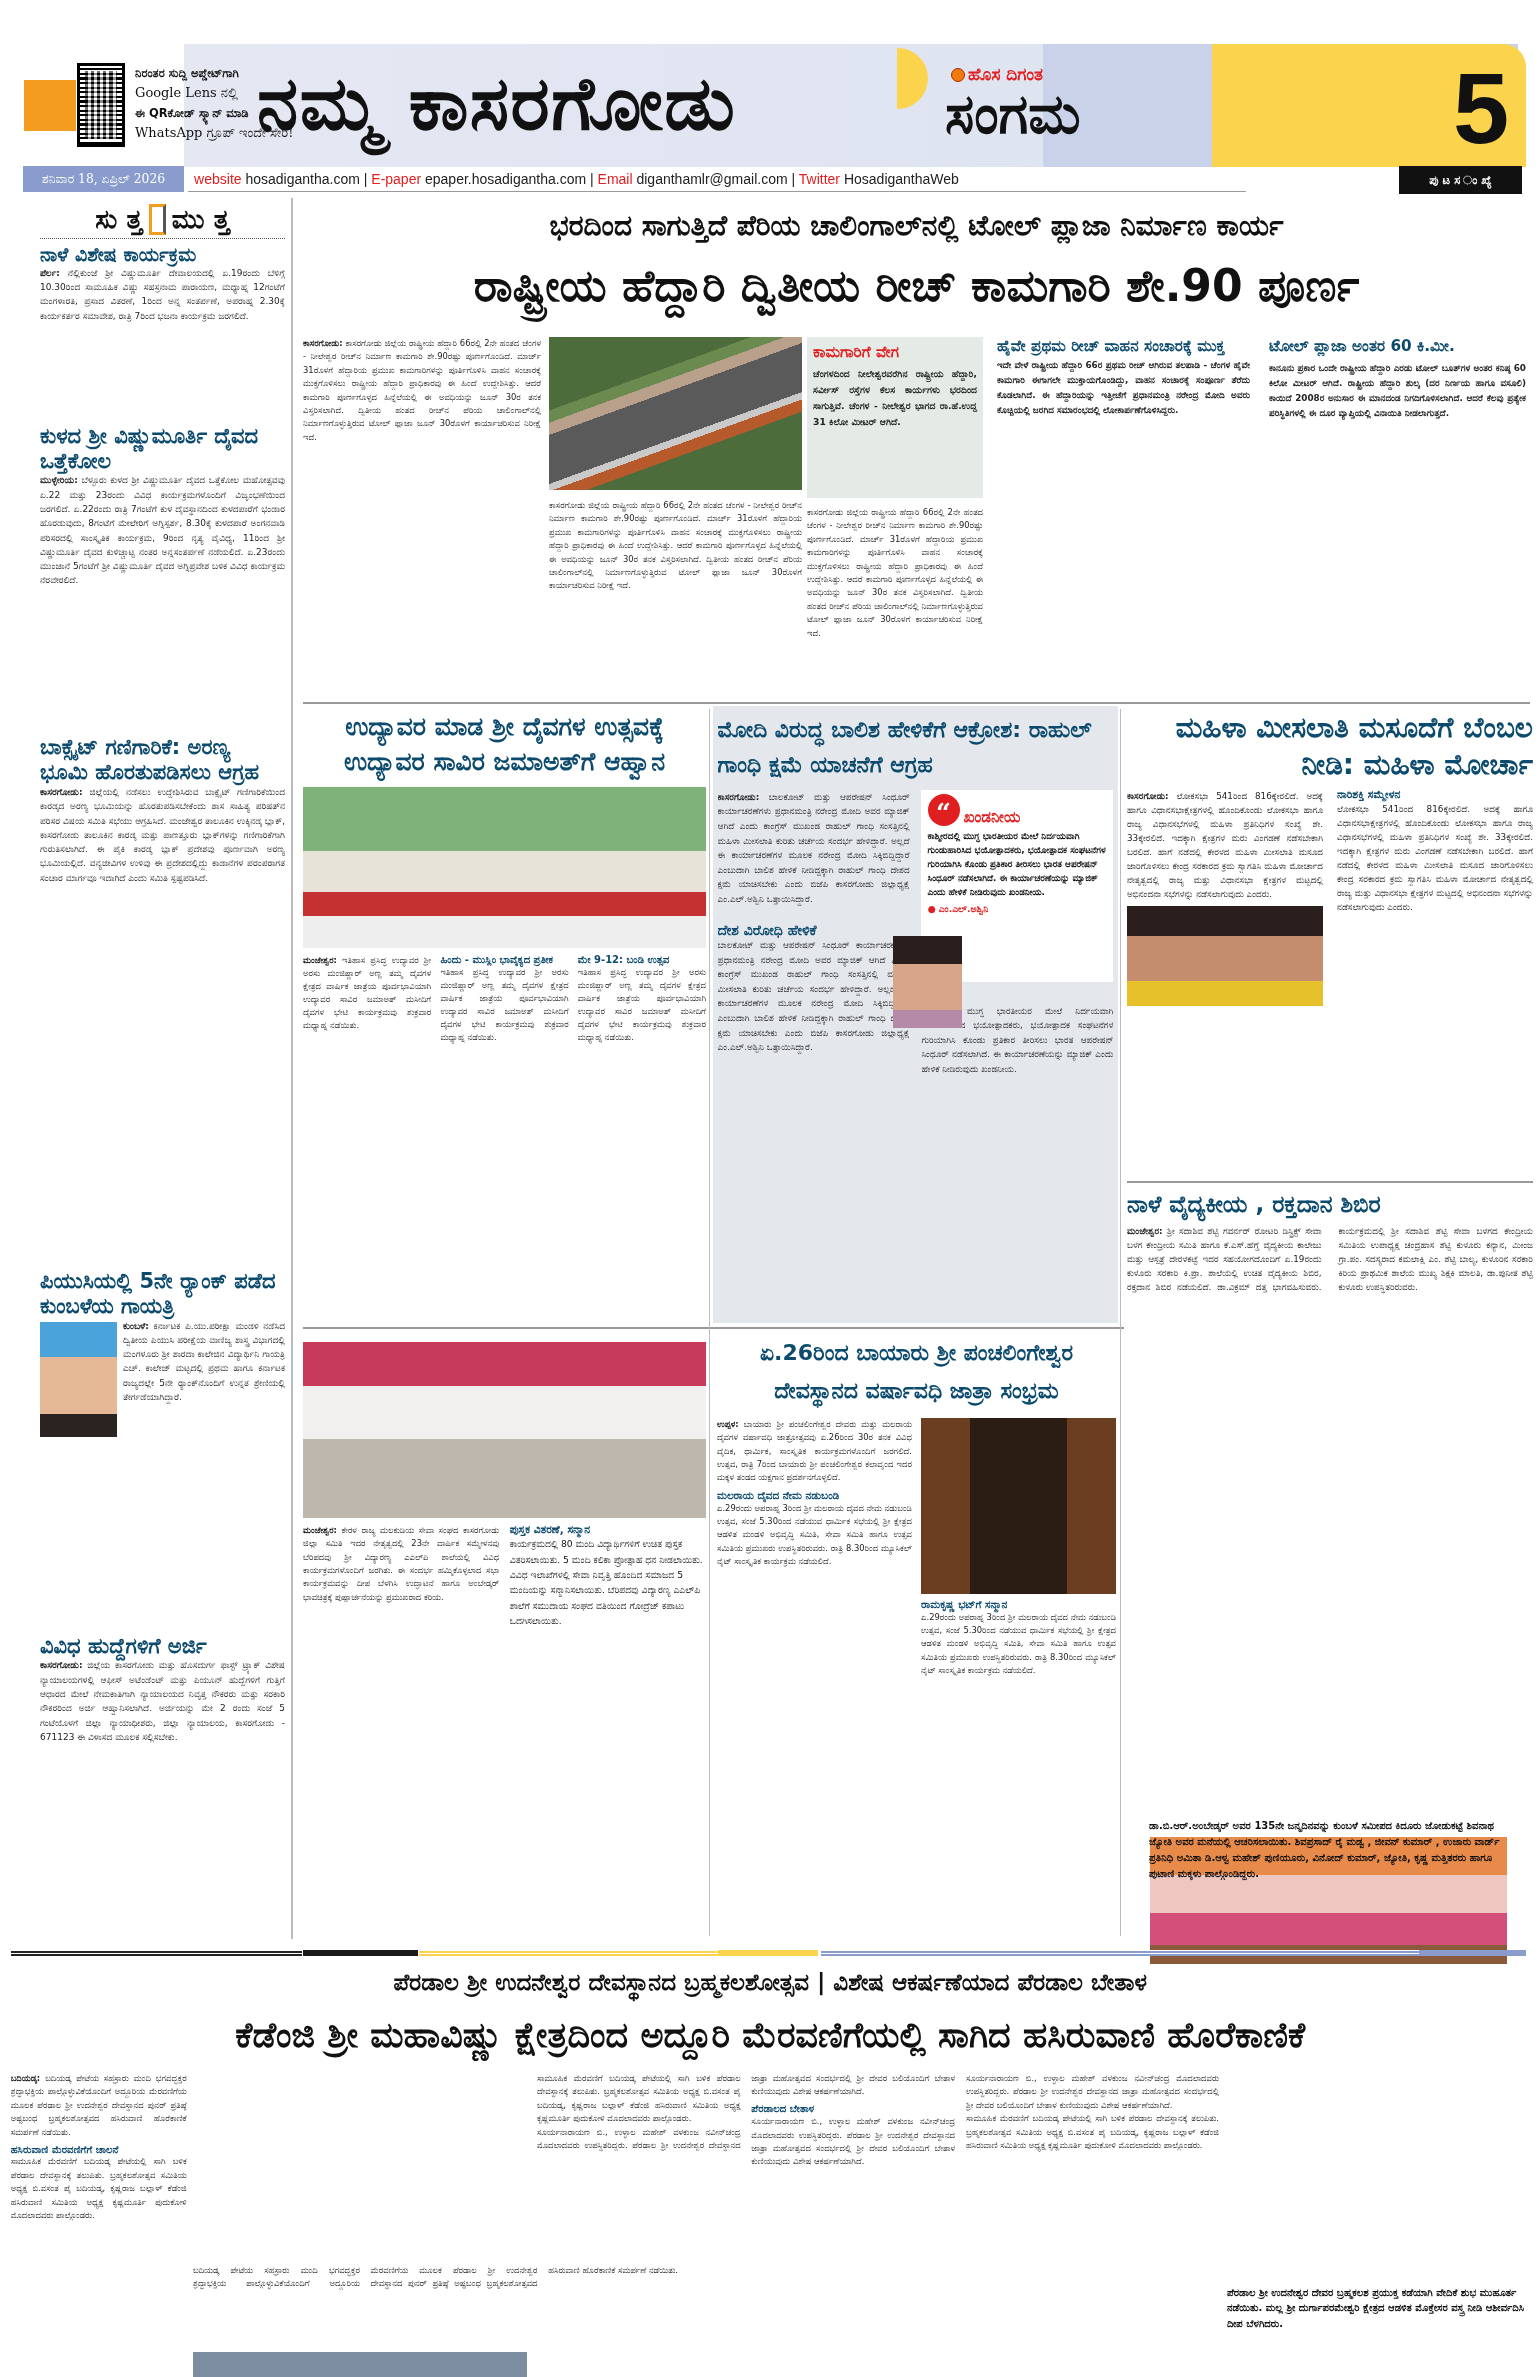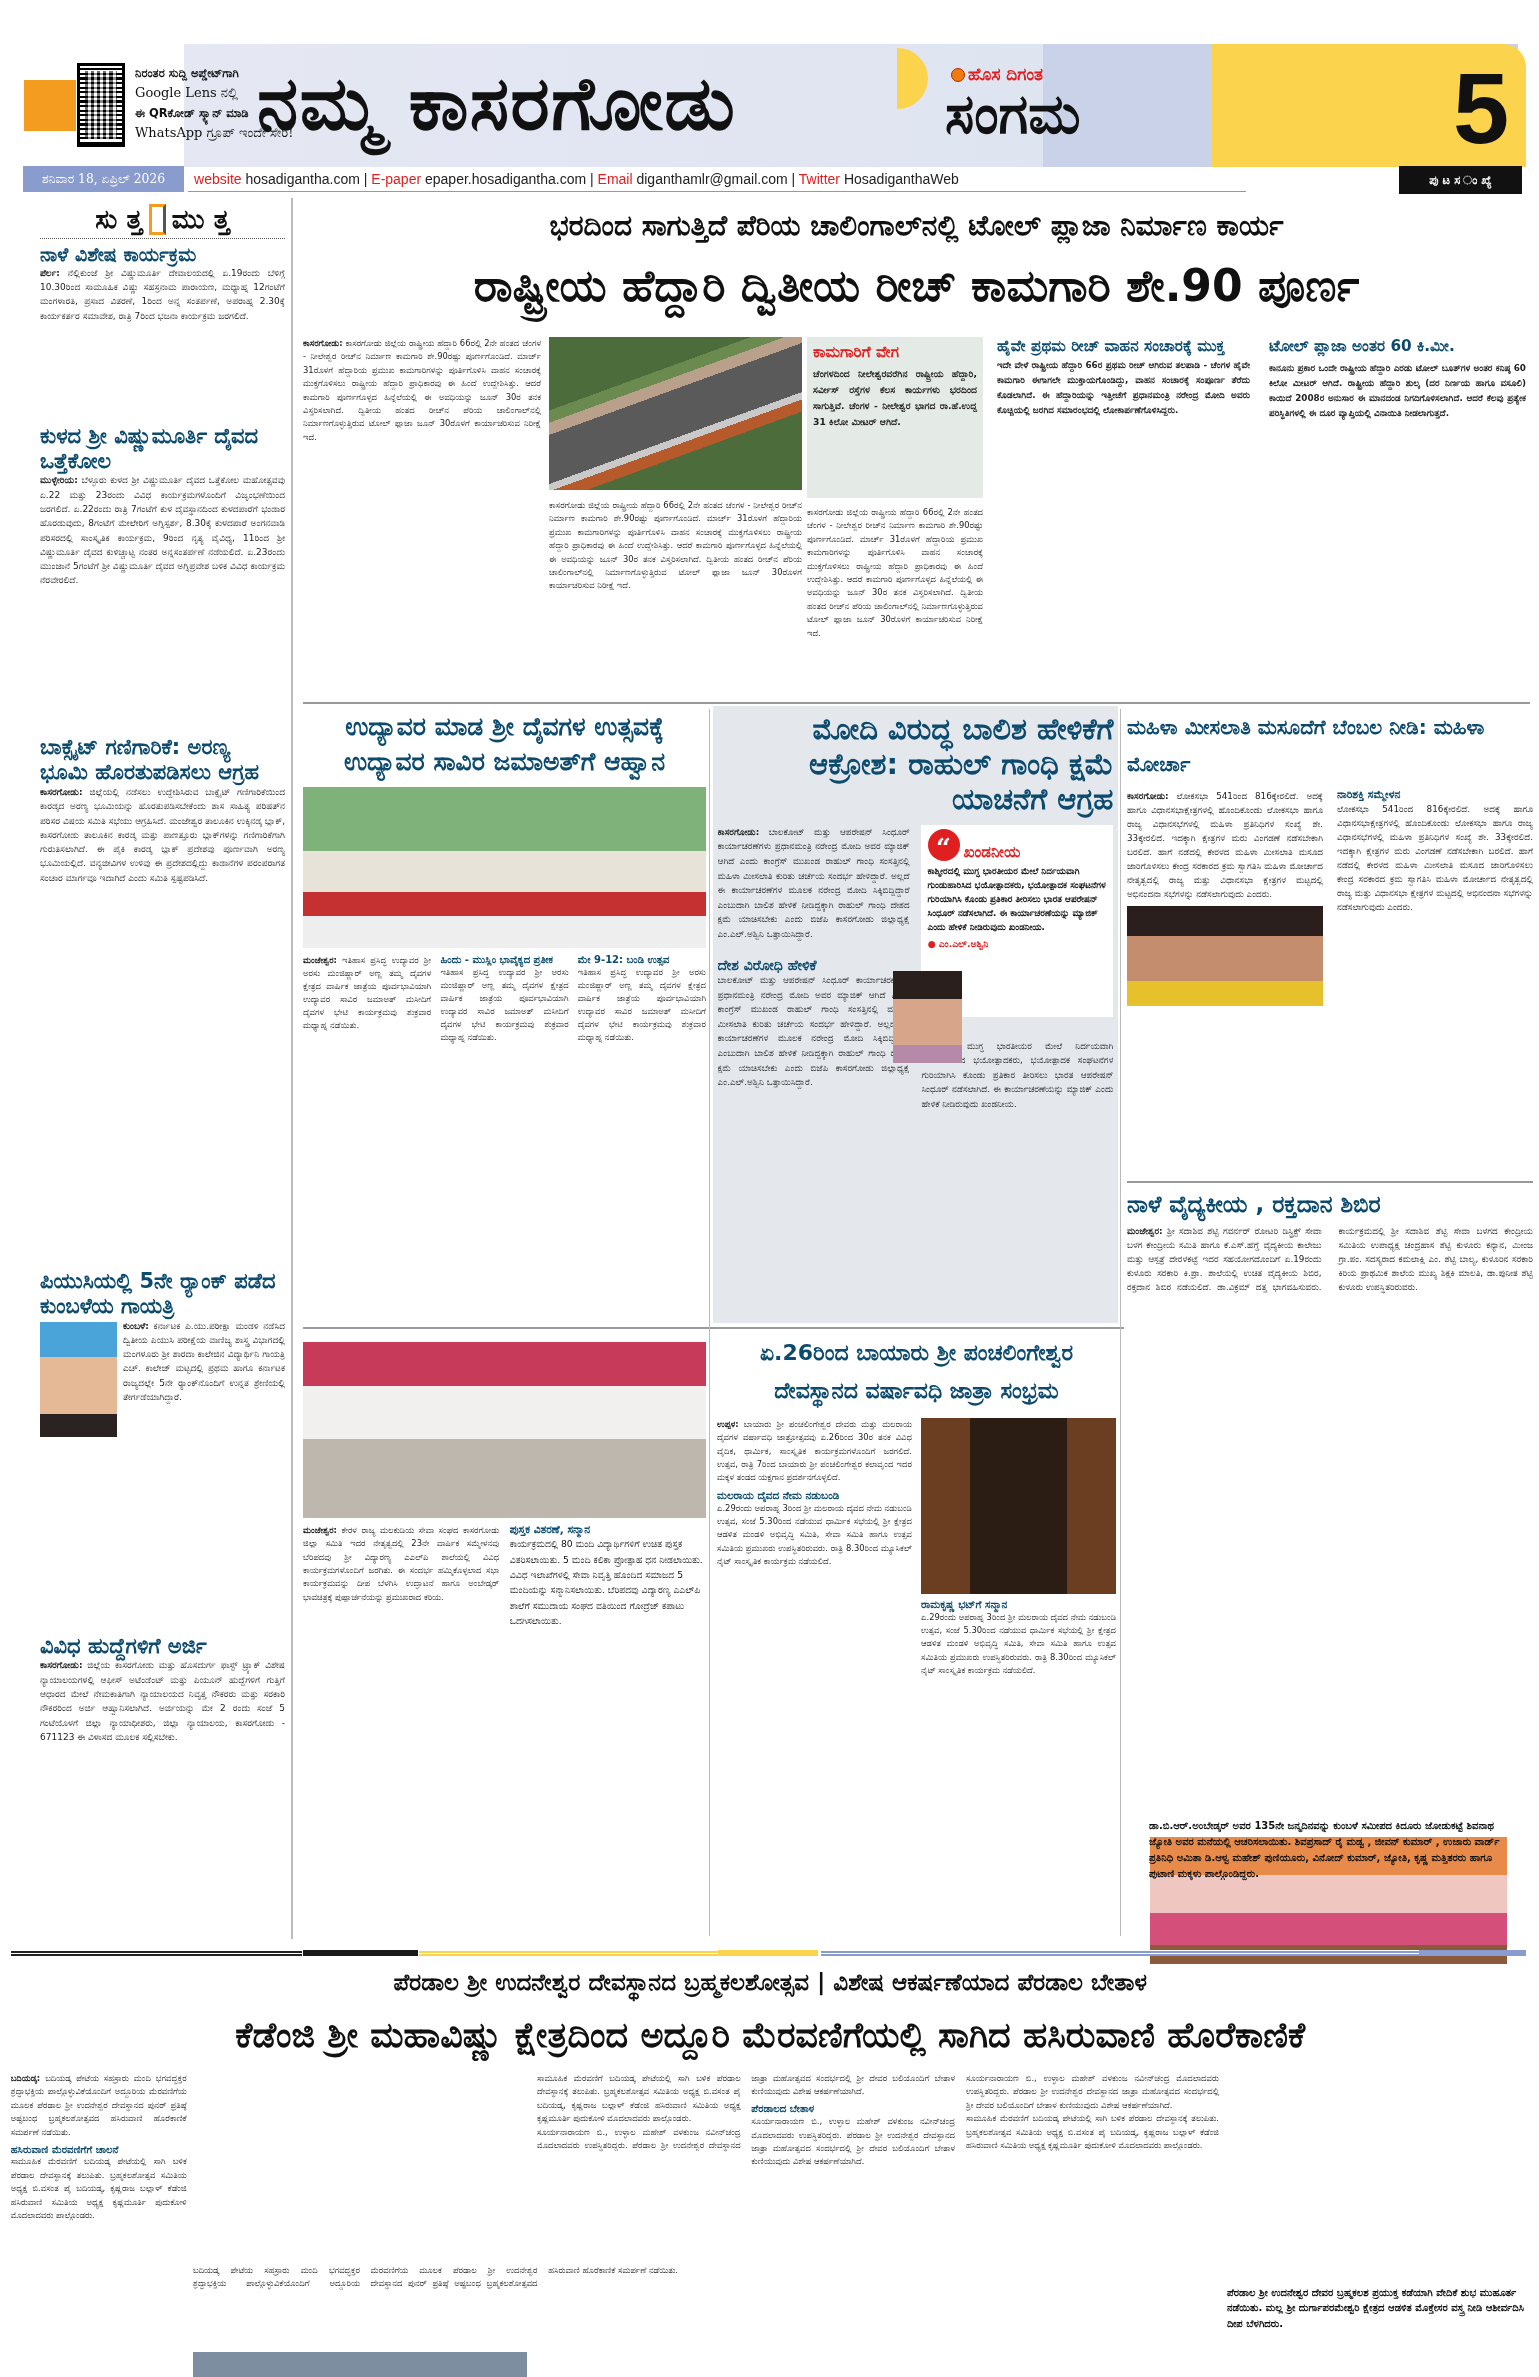--- a/index.html
+++ b/index.html
@@ -155,42 +155,42 @@
   <div style="column-count:3;column-gap:9.2px;margin-top:6.1px;height:429px;overflow:hidden">
     <p class="body" style="font-size:8.4px;line-height:13px"><b>ಮಂಜೇಶ್ವರ:</b> <span>ಇತಿಹಾಸ ಪ್ರಸಿದ್ಧ ಉದ್ಯಾವರ ಶ್ರೀ ಅರಸು ಮಂಜಿಷ್ಣಾರ್ ಅಣ್ಣ ತಮ್ಮ ದೈವಗಳ ಕ್ಷೇತ್ರದ ವಾರ್ಷಿಕ ಜಾತ್ರೆಯ ಪೂರ್ವಭಾವಿಯಾಗಿ ಉದ್ಯಾವರ ಸಾವಿರ ಜಮಾಅತ್ ಮಸೀದಿಗೆ ದೈವಗಳ ಭೇಟಿ ಕಾರ್ಯಕ್ರಮವು ಶುಕ್ರವಾರ ಮಧ್ಯಾಹ್ನ ನಡೆಯಿತು.</span></p>
     <div class="hd" style="font-size:10px;margin-top:3.1px">ಹಿಂದು - ಮುಸ್ಲಿಂ ಭಾವೈಕ್ಯದ ಪ್ರತೀಕ</div>
     <p class="body" style="font-size:8.4px;line-height:13px">ಇತಿಹಾಸ ಪ್ರಸಿದ್ಧ ಉದ್ಯಾವರ ಶ್ರೀ ಅರಸು ಮಂಜಿಷ್ಣಾರ್ ಅಣ್ಣ ತಮ್ಮ ದೈವಗಳ ಕ್ಷೇತ್ರದ ವಾರ್ಷಿಕ ಜಾತ್ರೆಯ ಪೂರ್ವಭಾವಿಯಾಗಿ ಉದ್ಯಾವರ ಸಾವಿರ ಜಮಾಅತ್ ಮಸೀದಿಗೆ ದೈವಗಳ ಭೇಟಿ ಕಾರ್ಯಕ್ರಮವು ಶುಕ್ರವಾರ ಮಧ್ಯಾಹ್ನ ನಡೆಯಿತು.</p>
     <div class="hd" style="font-size:10px;margin-top:3.1px">ಮೇ 9-12: ಬಂಡಿ ಉತ್ಸವ</div>
     <p class="body" style="font-size:8.4px;line-height:13px">ಇತಿಹಾಸ ಪ್ರಸಿದ್ಧ ಉದ್ಯಾವರ ಶ್ರೀ ಅರಸು ಮಂಜಿಷ್ಣಾರ್ ಅಣ್ಣ ತಮ್ಮ ದೈವಗಳ ಕ್ಷೇತ್ರದ ವಾರ್ಷಿಕ ಜಾತ್ರೆಯ ಪೂರ್ವಭಾವಿಯಾಗಿ ಉದ್ಯಾವರ ಸಾವಿರ ಜಮಾಅತ್ ಮಸೀದಿಗೆ ದೈವಗಳ ಭೇಟಿ ಕಾರ್ಯಕ್ರಮವು ಶುಕ್ರವಾರ ಮಧ್ಯಾಹ್ನ ನಡೆಯಿತು.</p>
   </div>
 </div>
 
 <div class="abs grey-box" style="left:713px;top:706px;width:405px;height:617px;padding:6.1px 4.6px">
-  <div class="hd" style="font-size:29px;line-height:35px;text-align:right">ಮೋದಿ ವಿರುದ್ಧ ಬಾಲಿಶ ಹೇಳಿಕೆಗೆ ಆಕ್ರೋಶ: ರಾಹುಲ್ ಗಾಂಧಿ ಕ್ಷಮೆ ಯಾಚನೆಗೆ ಆಗ್ರಹ</div>
+  <div class="hd" style="font-size:22px;line-height:35px;text-align:left">ಮೋದಿ ವಿರುದ್ಧ ಬಾಲಿಶ ಹೇಳಿಕೆಗೆ ಆಕ್ರೋಶ: ರಾಹುಲ್ ಗಾಂಧಿ ಕ್ಷಮೆ ಯಾಚನೆಗೆ ಆಗ್ರಹ</div>
   <div style="position:relative;margin-top:7.7px">
     <div style="width:192px;float:left;height:529px;overflow:hidden">
       <p class="body" style="font-size:8.8px;line-height:14.6px"><b>ಕಾಸರಗೋಡು:</b> <span>ಬಾಲಕೋಟ್ ಮತ್ತು ಆಪರೇಷನ್ ಸಿಂಧೂರ್ ಕಾರ್ಯಾಚರಣೆಗಳು ಪ್ರಧಾನಮಂತ್ರಿ ನರೇಂದ್ರ ಮೋದಿ ಅವರ ಮ್ಯಾಜಿಕ್ ಆಗಿದೆ ಎಂದು ಕಾಂಗ್ರೆಸ್ ಮುಖಂಡ ರಾಹುಲ್ ಗಾಂಧಿ ಸಂಸತ್ತಿನಲ್ಲಿ ಮಹಿಳಾ ಮೀಸಲಾತಿ ಕುರಿತು ಚರ್ಚೆಯ ಸಂದರ್ಭ ಹೇಳಿದ್ದಾರೆ. ಅಲ್ಲದೆ ಈ ಕಾರ್ಯಾಚರಣೆಗಳ ಮೂಲಕ ನರೇಂದ್ರ ಮೋದಿ ಸಿಕ್ಕಿಬಿದ್ದಿದ್ದಾರೆ ಎಂಬುದಾಗಿ ಬಾಲಿಶ ಹೇಳಿಕೆ ನೀಡಿದ್ದಕ್ಕಾಗಿ ರಾಹುಲ್ ಗಾಂಧಿ ದೇಶದ ಕ್ಷಮೆ ಯಾಚಿಸಬೇಕು ಎಂದು ಬಿಜೆಪಿ ಕಾಸರಗೋಡು ಜಿಲ್ಲಾಧ್ಯಕ್ಷೆ ಎಂ.ಎಲ್.ಅಶ್ವಿನಿ ಒತ್ತಾಯಿಸಿದ್ದಾರೆ.</span></p>
       <div class="hd" style="font-size:14px;margin-top:15px">ದೇಶ ವಿರೋಧಿ ಹೇಳಿಕೆ</div>
       <p class="body" style="font-size:8.8px;line-height:14.6px">ಬಾಲಕೋಟ್ ಮತ್ತು ಆಪರೇಷನ್ ಸಿಂಧೂರ್ ಕಾರ್ಯಾಚರಣೆಗಳು ಪ್ರಧಾನಮಂತ್ರಿ ನರೇಂದ್ರ ಮೋದಿ ಅವರ ಮ್ಯಾಜಿಕ್ ಆಗಿದೆ ಎಂದು ಕಾಂಗ್ರೆಸ್ ಮುಖಂಡ ರಾಹುಲ್ ಗಾಂಧಿ ಸಂಸತ್ತಿನಲ್ಲಿ ಮಹಿಳಾ ಮೀಸಲಾತಿ ಕುರಿತು ಚರ್ಚೆಯ ಸಂದರ್ಭ ಹೇಳಿದ್ದಾರೆ. ಅಲ್ಲದೆ ಈ ಕಾರ್ಯಾಚರಣೆಗಳ ಮೂಲಕ ನರೇಂದ್ರ ಮೋದಿ ಸಿಕ್ಕಿಬಿದ್ದಿದ್ದಾರೆ ಎಂಬುದಾಗಿ ಬಾಲಿಶ ಹೇಳಿಕೆ ನೀಡಿದ್ದಕ್ಕಾಗಿ ರಾಹುಲ್ ಗಾಂಧಿ ದೇಶದ ಕ್ಷಮೆ ಯಾಚಿಸಬೇಕು ಎಂದು ಬಿಜೆಪಿ ಕಾಸರಗೋಡು ಜಿಲ್ಲಾಧ್ಯಕ್ಷೆ ಎಂ.ಎಲ್.ಅಶ್ವಿನಿ ಒತ್ತಾಯಿಸಿದ್ದಾರೆ.</p>
     </div>
     <div class="white-box" style="float:right;width:192px;padding:4.6px 6.1px;height:192px">
       <div><span class="quote-mark">“</span> <span class="red-hd" style="font-size:15.3px">ಖಂಡನೀಯ</span></div>
       <p style="font-weight:700;font-size:8.8px;line-height:14px;margin-top:3.1px">ಕಾಶ್ಮೀರದಲ್ಲಿ ಮುಗ್ಧ ಭಾರತೀಯರ ಮೇಲೆ ನಿರ್ದಯವಾಗಿ ಗುಂಡುಹಾರಿಸಿದ ಭಯೋತ್ಪಾದಕರು, ಭಯೋತ್ಪಾದಕ ಸಂಘಟನೆಗಳ ಗುರಿಯಾಗಿಸಿ ಕೊಂಡು ಪ್ರತಿಕಾರ ತೀರಿಸಲು ಭಾರತ ಆಪರೇಷನ್ ಸಿಂಧೂರ್ ನಡೆಸಲಾಗಿದೆ. ಈ ಕಾರ್ಯಾಚರಣೆಯನ್ನು ಮ್ಯಾಜಿಕ್ ಎಂದು ಹೇಳಿಕೆ ನೀಡಿರುವುದು ಖಂಡನೀಯ.</p>
       <div class="red-hd" style="font-size:9.2px;margin-top:3.1px">● <span>ಎಂ.ಎಲ್.ಅಶ್ವಿನಿ</span></div>
     </div>
     <div class="photo" style="position:absolute;left:175px;top:146px;width:69px;height:92px;background:linear-gradient(#2a1f1c 0 30%,#d6a58a 30% 80%,#b48aa8 80%)"></div>
     <div style="float:right;width:192px;margin-top:9.2px;height:322px;overflow:hidden">
       <div class="hd" style="font-size:10.7px">ಪ್ರತಿಕಾರ</div>
       <p class="body" style="font-size:8.8px;line-height:14.6px">ಕಾಶ್ಮೀರದಲ್ಲಿ ಮುಗ್ಧ ಭಾರತೀಯರ ಮೇಲೆ ನಿರ್ದಯವಾಗಿ ಗುಂಡುಹಾರಿಸಿದ ಭಯೋತ್ಪಾದಕರು, ಭಯೋತ್ಪಾದಕ ಸಂಘಟನೆಗಳ ಗುರಿಯಾಗಿಸಿ ಕೊಂಡು ಪ್ರತಿಕಾರ ತೀರಿಸಲು ಭಾರತ ಆಪರೇಷನ್ ಸಿಂಧೂರ್ ನಡೆಸಲಾಗಿದೆ. ಈ ಕಾರ್ಯಾಚರಣೆಯನ್ನು ಮ್ಯಾಜಿಕ್ ಎಂದು ಹೇಳಿಕೆ ನೀಡಿರುವುದು ಖಂಡನೀಯ.</p>
     </div>
   </div>
 </div>
 
 <div class="abs" style="left:1127px;top:709px;width:406px;height:468px;overflow:hidden">
-  <div class="hd" style="font-size:20px;line-height:37px;text-align:left">ಮಹಿಳಾ ಮೀಸಲಾತಿ ಮಸೂದೆಗೆ ಬೆಂಬಲ ನೀಡಿ: ಮಹಿಳಾ ಮೋರ್ಚಾ</div>
+  <div class="hd" style="font-size:28px;line-height:37px;text-align:right">ಮಹಿಳಾ ಮೀಸಲಾತಿ ಮಸೂದೆಗೆ ಬೆಂಬಲ ನೀಡಿ: ಮಹಿಳಾ ಮೋರ್ಚಾ</div>
   <div style="column-count:2;column-gap:14px;margin-top:6.1px;height:399px;overflow:hidden">
     <p class="body" style="font-size:8.8px;line-height:14px"><b>ಕಾಸರಗೋಡು:</b> <span>ಲೋಕಸಭಾ 541ರಿಂದ 816ಕ್ಕೇರಲಿದೆ. ಅದಕ್ಕೆ ಹಾಗೂ ವಿಧಾನಸಭಾಕ್ಷೇತ್ರಗಳಲ್ಲಿ ಹೊಂದಿಕೊಂಡು ಲೋಕಸಭಾ ಹಾಗೂ ರಾಜ್ಯ ವಿಧಾನಸಭೆಗಳಲ್ಲಿ ಮಹಿಳಾ ಪ್ರತಿನಿಧಿಗಳ ಸಂಖ್ಯೆ ಶೇ. 33ಕ್ಕೇರಲಿದೆ. ಇದಕ್ಕಾಗಿ ಕ್ಷೇತ್ರಗಳ ಮರು ವಿಂಗಡಣೆ ನಡೆಸಬೇಕಾಗಿ ಬರಲಿದೆ. ಹಾಗೆ ನಡೆದಲ್ಲಿ ಕೇರಳದ ಮಹಿಳಾ ಮೀಸಲಾತಿ ಮಸೂದ ಜಾರಿಗೊಳಿಸಲು ಕೇಂದ್ರ ಸರಕಾರದ ಕ್ರಮ ಸ್ವಾಗತಿಸಿ ಮಹಿಳಾ ಮೋರ್ಚಾದ ನೇತೃತ್ವದಲ್ಲಿ ರಾಜ್ಯ ಮತ್ತು ವಿಧಾನಸಭಾ ಕ್ಷೇತ್ರಗಳ ಮಟ್ಟದಲ್ಲಿ ಅಭಿನಂದನಾ ಸಭೆಗಳನ್ನು ನಡೆಸಲಾಗುವುದು ಎಂದರು.</span></p>
     <div class="photo" style="height:100px;margin:4.6px 0;background:linear-gradient(#2a1f1c 0 30%,#c48e6e 30% 75%,#e7c12b 75%)"></div>
     <div class="hd" style="font-size:10.7px">ನಾರಿಶಕ್ತಿ ಸಮ್ಮೇಳನ</div>
     <p class="body" style="font-size:8.8px;line-height:14px">ಲೋಕಸಭಾ 541ರಿಂದ 816ಕ್ಕೇರಲಿದೆ. ಅದಕ್ಕೆ ಹಾಗೂ ವಿಧಾನಸಭಾಕ್ಷೇತ್ರಗಳಲ್ಲಿ ಹೊಂದಿಕೊಂಡು ಲೋಕಸಭಾ ಹಾಗೂ ರಾಜ್ಯ ವಿಧಾನಸಭೆಗಳಲ್ಲಿ ಮಹಿಳಾ ಪ್ರತಿನಿಧಿಗಳ ಸಂಖ್ಯೆ ಶೇ. 33ಕ್ಕೇರಲಿದೆ. ಇದಕ್ಕಾಗಿ ಕ್ಷೇತ್ರಗಳ ಮರು ವಿಂಗಡಣೆ ನಡೆಸಬೇಕಾಗಿ ಬರಲಿದೆ. ಹಾಗೆ ನಡೆದಲ್ಲಿ ಕೇರಳದ ಮಹಿಳಾ ಮೀಸಲಾತಿ ಮಸೂದ ಜಾರಿಗೊಳಿಸಲು ಕೇಂದ್ರ ಸರಕಾರದ ಕ್ರಮ ಸ್ವಾಗತಿಸಿ ಮಹಿಳಾ ಮೋರ್ಚಾದ ನೇತೃತ್ವದಲ್ಲಿ ರಾಜ್ಯ ಮತ್ತು ವಿಧಾನಸಭಾ ಕ್ಷೇತ್ರಗಳ ಮಟ್ಟದಲ್ಲಿ ಅಭಿನಂದನಾ ಸಭೆಗಳನ್ನು ನಡೆಸಲಾಗುವುದು ಎಂದರು.</p>
   </div>
 </div>
 
 <div class="abs" style="left:303px;top:1334px;width:403px;height:602px;overflow:hidden">
   <div class="photo" style="margin-top:7.7px;height:176px;background:linear-gradient(#c73a5a 0 25%,#f2f0ee 25% 55%,#bdb7ad 55%)"></div>

